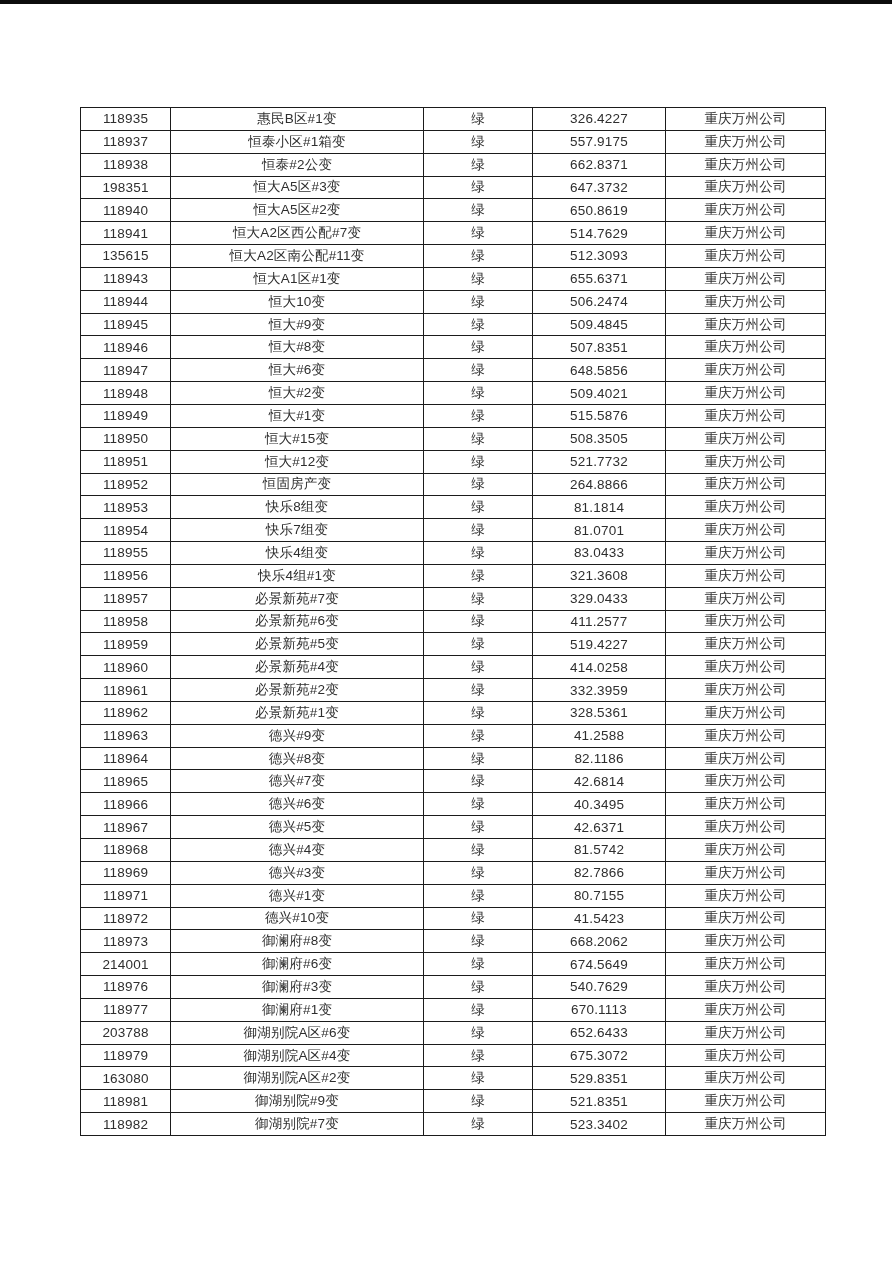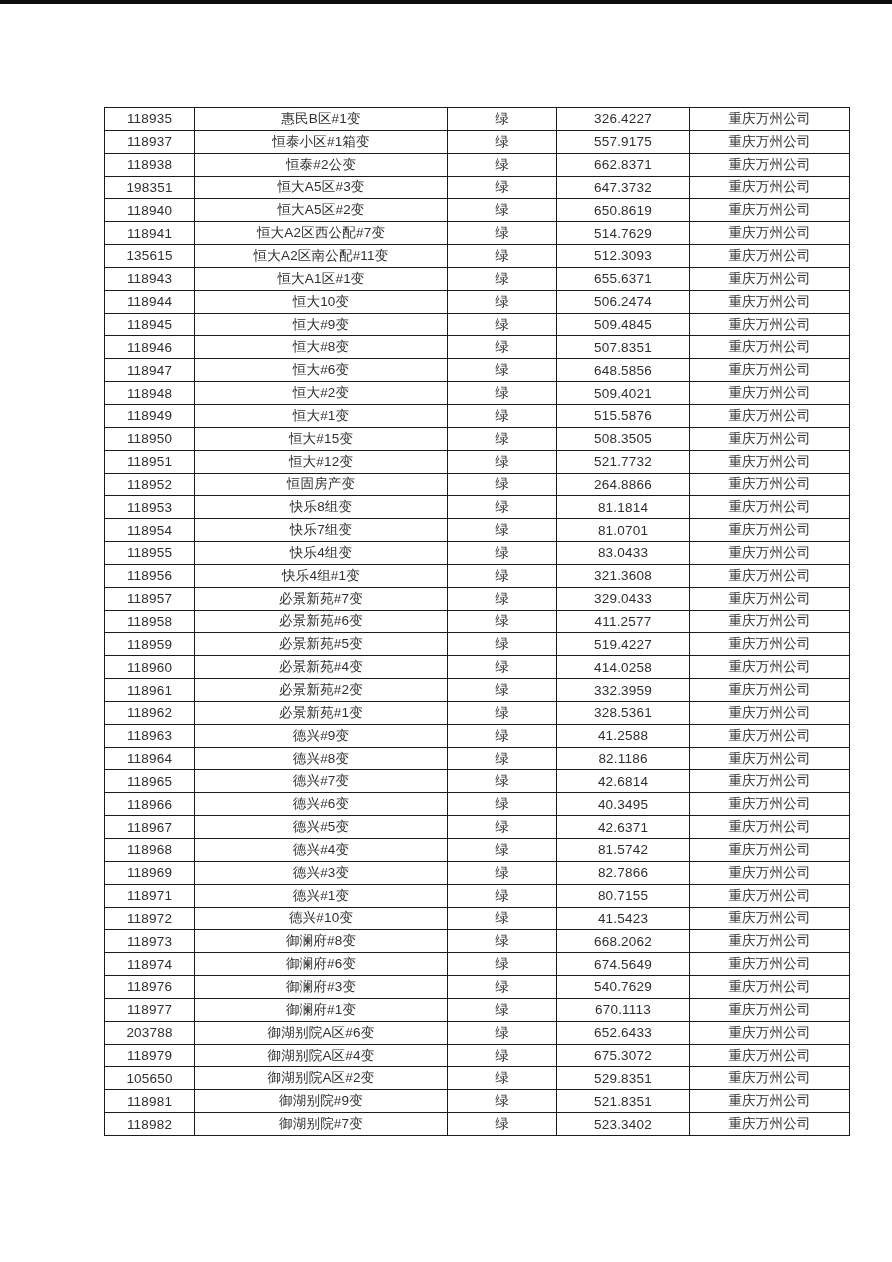--- a/index.html
+++ b/index.html
@@ -31,21 +31,20 @@
     background: #ffffff;
   }
   table.data-table {
     position: absolute;
     left: 80px;
     top: 107px;
     width: 720px;
     height: 1029px;
     border-collapse: collapse;
     table-layout: fixed;
-    margin-left: 24px;
   }
   table.data-table td {
     border: 1.6px solid #1b1b1b;
     padding: 0 2px;
     text-align: center;
     vertical-align: middle;
     font-size: 13.5px;
     color: #2e2e2e;
     white-space: nowrap;
     overflow: hidden;
@@ -317,21 +316,21 @@
           <td class="col-company">重庆万州公司</td>
         </tr>
         <tr>
           <td class="col-id">118973</td>
           <td class="col-name">御澜府#8变</td>
           <td class="col-status">绿</td>
           <td class="col-value">668.2062</td>
           <td class="col-company">重庆万州公司</td>
         </tr>
         <tr>
-          <td class="col-id">118974</td>
+          <td class="col-id">214001</td>
           <td class="col-name">御澜府#6变</td>
           <td class="col-status">绿</td>
           <td class="col-value">674.5649</td>
           <td class="col-company">重庆万州公司</td>
         </tr>
         <tr>
           <td class="col-id">118976</td>
           <td class="col-name">御澜府#3变</td>
           <td class="col-status">绿</td>
           <td class="col-value">540.7629</td>
@@ -352,21 +351,21 @@
           <td class="col-company">重庆万州公司</td>
         </tr>
         <tr>
           <td class="col-id">118979</td>
           <td class="col-name">御湖别院A区#4变</td>
           <td class="col-status">绿</td>
           <td class="col-value">675.3072</td>
           <td class="col-company">重庆万州公司</td>
         </tr>
         <tr>
-          <td class="col-id">105650</td>
+          <td class="col-id">163080</td>
           <td class="col-name">御湖别院A区#2变</td>
           <td class="col-status">绿</td>
           <td class="col-value">529.8351</td>
           <td class="col-company">重庆万州公司</td>
         </tr>
         <tr>
           <td class="col-id">118981</td>
           <td class="col-name">御湖别院#9变</td>
           <td class="col-status">绿</td>
           <td class="col-value">521.8351</td>

